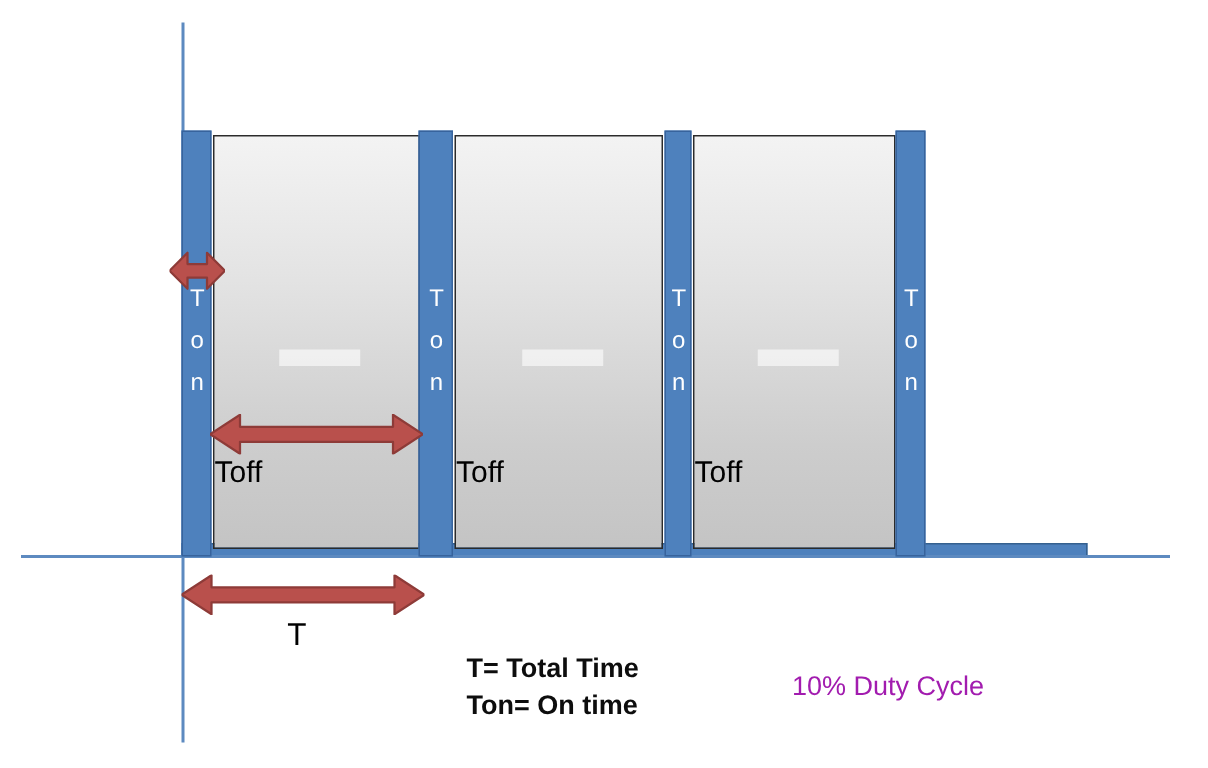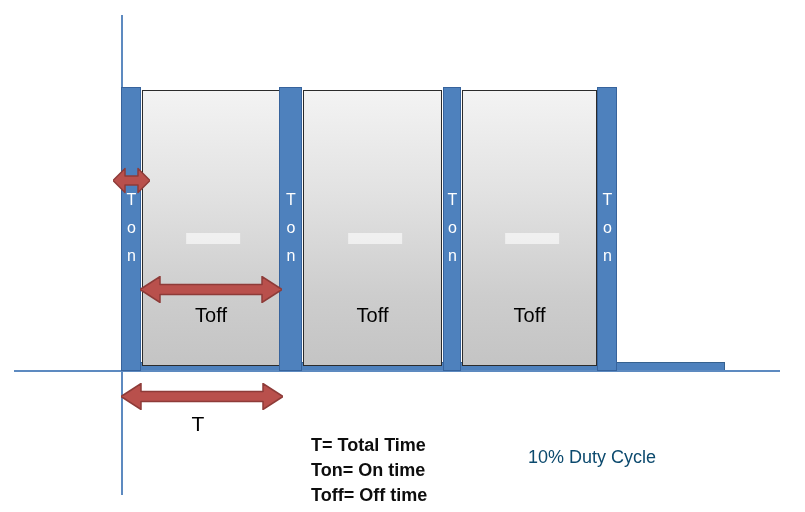--- a/index.html
+++ b/index.html
@@ -41,21 +41,21 @@
     position: absolute;
     top: 90px; height: 276px;
     background: linear-gradient(to bottom, #f3f3f3 0%, #e3e3e3 35%, #cdcdcd 75%, #c4c4c4 100%);
     border: 1px solid #2b2b2b;
     box-sizing: border-box;
     z-index: 4;
   }
   .off-box .off-label {
     position: absolute;
     left: 0; right: 0; top: 213px;
-    text-align: center;
+    text-align: left;
     font-size: 20px;
     color: #000000;
     z-index: 6;
   }
   .off-box .off-highlight {
     position: absolute;
     left: 50%; top: 142px;
     width: 54px; height: 11px;
     transform: translateX(-46%);
     background: rgba(255,255,255,0.6);
@@ -110,21 +110,21 @@
     font-size: 18px;
     line-height: 25px;
     color: #0d0d0d;
     z-index: 9;
     font-weight: bold;
   }
   .duty-cycle {
     position: absolute;
     left: 528px; top: 447px;
     font-size: 18px;
-    color: #0c4a6e;
+    color: #a21caf;
     z-index: 9;
   }
 </style>
 </head>
 <body>
 
 <div id="canvas">
 
   <div class="v-axis"></div>
   <div class="h-axis"></div>
@@ -171,18 +171,17 @@
     <svg width="162" height="27">
       <polygon points="0,13.5 20,0.5 20,8.5 142,8.5 142,0.5 162,13.5 142,26.5 142,18.5 20,18.5 20,26.5" fill="#b9504c" stroke="#8e3b38" stroke-width="1.5" stroke-linejoin="round"></polygon>
     </svg>
   </div>
 
   <div class="t-label">T</div>
 
   <div class="legend">
     <div>T= Total Time</div>
     <div>Ton= On time</div>
-    <div>Toff= Off time</div>
   </div>
 
   <div class="duty-cycle">10% Duty Cycle</div>
 
 </div>
 
 </body></html>

